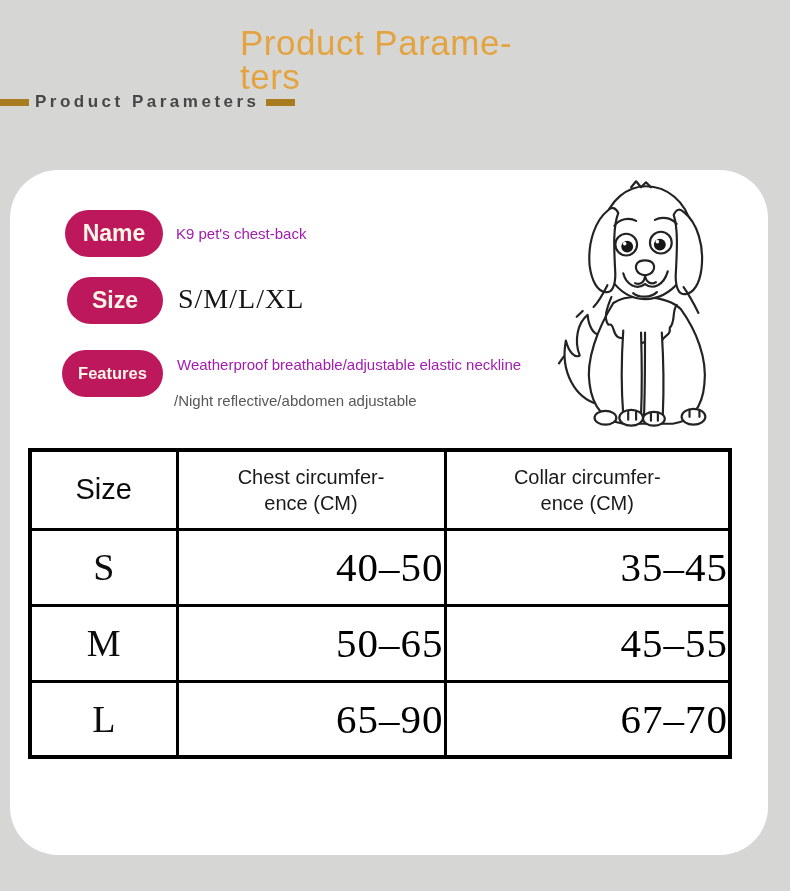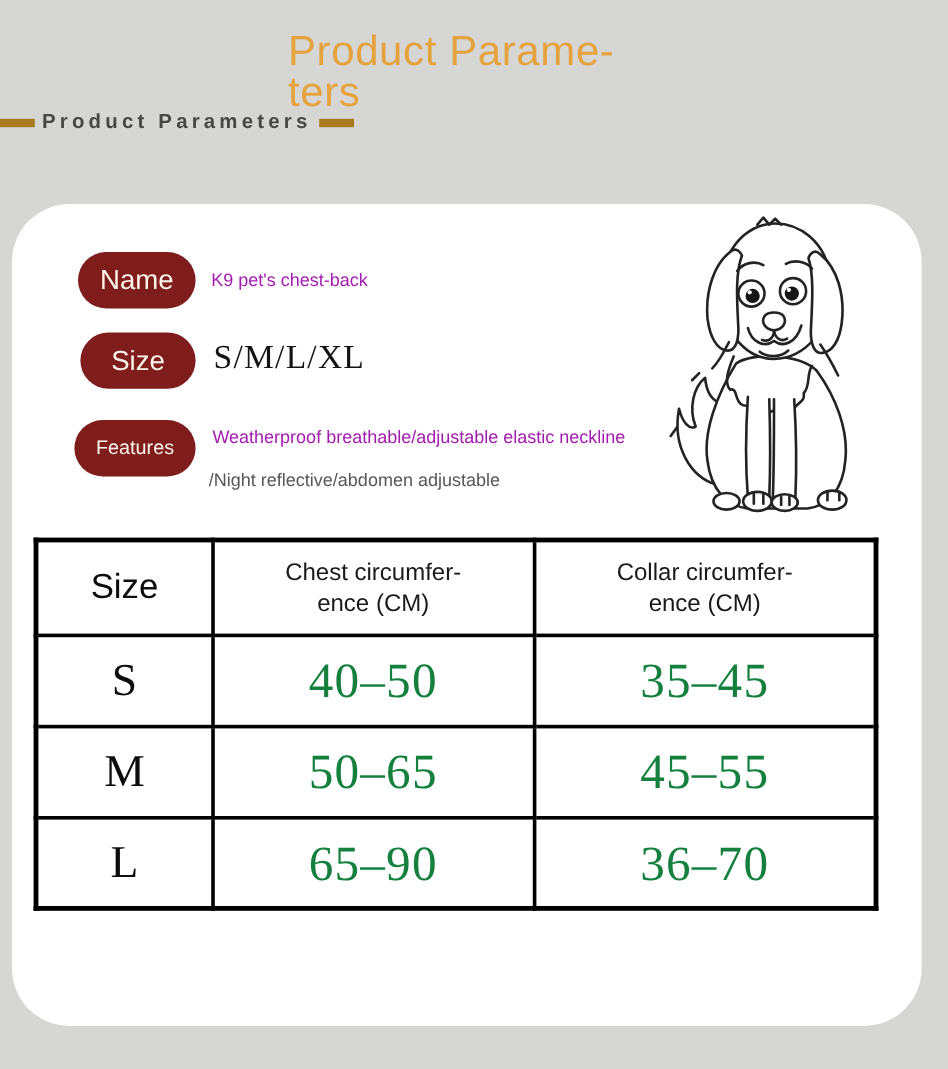--- a/index.html
+++ b/index.html
@@ -22,22 +22,22 @@
   .subtitle-dash { width:29px; height:7px; background:#a87c1e; }
   .subtitle-text {
     font-size:17px; font-weight:bold; letter-spacing:3.5px; color:#474747;
   }
   .card {
     position:absolute; left:10px; top:170px;
     width:758px; height:685px;
     background:#ffffff; border-radius:48px;
   }
   .pill {
-    position:absolute; background:#7f1d1d; border-radius:24px;
-    color:#fdf6e7; display:flex; align-items:center; justify-content:center;
+    position:absolute; background:#be185d; border-radius:24px;
+    color:#fdf6e7; display:flex; align-items:center; justify-content:center;font-weight:bold;
   }
   .pill-name     { left:55px; top:40px;  width:98px;  height:47px; font-size:23px; }
   .pill-size     { left:57px; top:107px; width:96px;  height:47px; font-size:23px; }
   .pill-features { left:52px; top:180px; width:101px; height:47px; font-size:16.5px; }
   .field-value {
     position:absolute; display:flex; align-items:center;
     color:#a21caf; font-size:15px;
   }
   .value-name      { left:166px; top:40px;  height:47px; }
   .value-size      { left:168px; top:105px; height:47px;
@@ -59,21 +59,21 @@
   .size-table tbody tr { height:76px; }
   th.hdr-size { font-size:29px; font-weight:400; color:#0d0d0d; }
   th.hdr-circ { font-size:20px; font-weight:400; color:#1a1a1a;
                 line-height:1.3; white-space:pre-line; }
   td.cell-size {
     font-family:"Liberation Serif","DejaVu Serif",serif;
     font-size:38px; color:#0d0d0d;
   }
   td.cell-num {
     font-family:"Liberation Serif","DejaVu Serif",serif;
-    font-size:41px; color:#15803d; letter-spacing:1px;
+    font-size:41px; color:#000000; letter-spacing:1px;text-align:right;
   }
 </style>
 </head>
 <body>
 
 <div class="page-title">Product Parame-
 ters</div>
 
 <div class="subtitle-row">
   <span class="subtitle-dash"></span>
@@ -173,17 +173,17 @@
         <td class="cell-num">35–45</td>
       </tr>
       <tr>
         <td class="cell-size">M</td>
         <td class="cell-num">50–65</td>
         <td class="cell-num">45–55</td>
       </tr>
       <tr>
         <td class="cell-size">L</td>
         <td class="cell-num">65–90</td>
-        <td class="cell-num">36–70</td>
+        <td class="cell-num">67–70</td>
       </tr>
     </tbody>
   </table>
 </div>
 
 </body></html>

